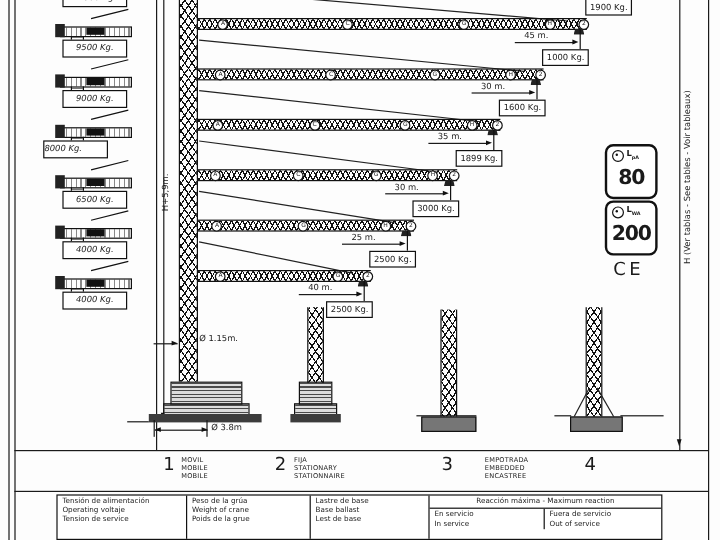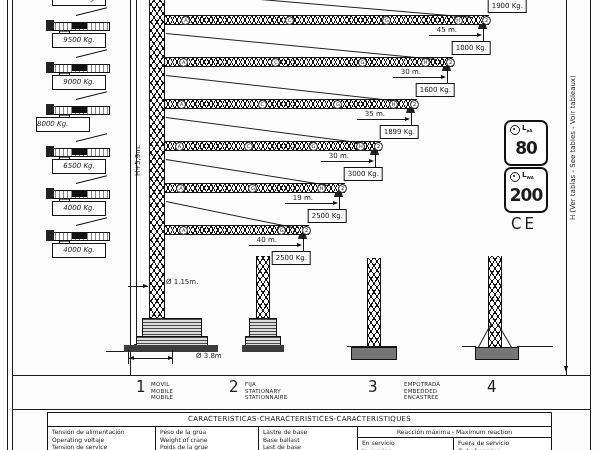--- a/index.html
+++ b/index.html
@@ -89,21 +89,21 @@
 
   <div class="hline" style="left:128px;top:286px;width:20px;"></div>
   <div class="ah ah-r" style="left:143px;top:283.5px;"></div>
   <div class="dim-text" style="left:166px;top:278px;">Ø 1.15m.</div>
 
   <div class="vline" style="left:128px;top:350px;height:14px;"></div>
   <div class="vline" style="left:172px;top:350px;height:14px;"></div>
   <div class="hline" style="left:129px;top:358px;width:44px;"></div>
   <div class="ah ah-l" style="left:129px;top:355.5px;"></div>
   <div class="ah ah-r" style="left:168px;top:355.5px;"></div>
-  <div class="dim-text" style="left:176px;top:352px;margin-left:20px;">Ø 3.8m</div>
+  <div class="dim-text" style="left:176px;top:352px;">Ø 3.8m</div>
 
   <div class="lattice" style="left:256px;top:256px;width:12px;height:64px;"></div>
   <div class="hatch-h" style="left:249px;top:318px;width:26px;height:19px;"></div>
   <div class="hatch-h" style="left:245px;top:336px;width:34px;height:9px;"></div>
   <div class="pad" style="left:242px;top:345px;width:42px;height:7px;"></div>
 
   <div class="hline" style="left:347px;top:346px;width:50px;"></div>
   <div class="lattice" style="left:367px;top:258px;width:12px;height:96px;"></div>
   <div class="gblock" style="left:351px;top:347px;width:44px;height:11px;"></div>
 
@@ -147,21 +147,20 @@
   </div>
   <div class="band-num" style="left:368px;">3</div>
   <div class="band-labels" style="left:404px;">
     <span>EMPOTRADA</span>
       <span>EMBEDDED</span>
       <span>ENCASTREE</span>
   </div>
   <div class="band-num" style="left:487px;">4</div>
 
   <div class="tbl">
-    <div class="tbl-title">CARACTERISTICAS-CHARACTERISTICES-CARACTERISTIQUES</div>
     <div class="tbl-body">
       <div class="tcol c1">
         <span>Tensión de alimentación</span>
           <span>Operating voltaje</span>
           <span>Tension de service</span>
       </div>
       <div class="tcol c2">
         <span>Peso de la grúa</span>
           <span>Weight of crane</span>
           <span>Poids de la grue</span>
@@ -240,21 +239,21 @@
     <div class="ah ah-r" style="left: 369px; top: 158.5px;"></div>
     <div class="box-label" style="left: 383px; top: 167px; transform: translateX(-100%);">3000 Kg.</div>
     <div class="cable" style="left: 166px; top: 159px; width: 165.061px; transform: rotate(0.158177rad);"></div>
     <div class="jib-bar" style="left: 165px; top: 183px; width: 180px;"></div>
     <div class="marker" style="left: 176.4px; top: 183.5px;">A</div>
     <div class="marker" style="left: 248.4px; top: 183.5px;">G</div>
     <div class="marker" style="left: 316.8px; top: 183.5px;">H</div>
     <div class="marker" style="left: 338px; top: 183.5px;">2</div>
     <div class="trolley" style="left: 334px; top: 192px;"></div>
     <div class="hookline" style="left: 339px; top: 192px; height: 17px;"></div>
-    <div class="dim-text" style="left: 235px; top: 194px; width: 78px; text-align: right;">19 m.</div>
+    <div class="dim-text" style="left: 235px; top: 194px; width: 78px; text-align: right;">25 m.</div>
     <div class="hline" style="left: 285px; top: 203px; width: 50px;"></div>
     <div class="ah ah-r" style="left: 333px; top: 200.5px;"></div>
     <div class="box-label" style="left: 347px; top: 209px; transform: translateX(-100%);">2500 Kg.</div>
     <div class="cable" style="left: 166px; top: 201px; width: 129.634px; transform: rotate(0.201934rad);"></div>
     <div class="jib-bar" style="left: 165px; top: 225px; width: 144px;"></div>
     <div class="marker" style="left: 179.28px; top: 225.5px;">A</div>
     <div class="marker" style="left: 277.2px; top: 225.5px;">G</div>
     <div class="marker" style="left: 302px; top: 225.5px;">2</div>
     <div class="trolley" style="left: 298px; top: 234px;"></div>
     <div class="hookline" style="left: 303px; top: 234px; height: 17px;"></div>

